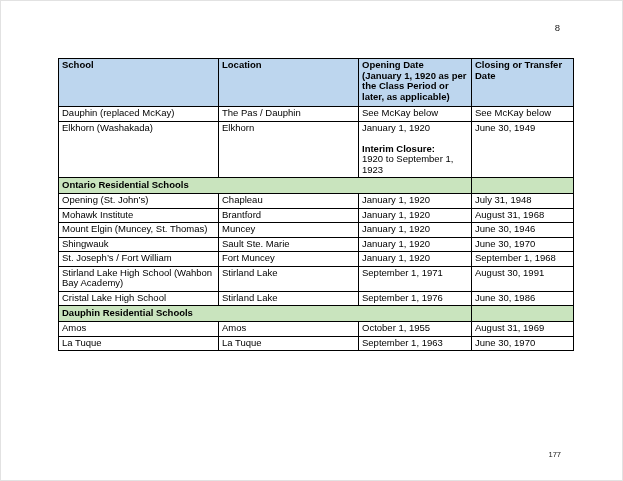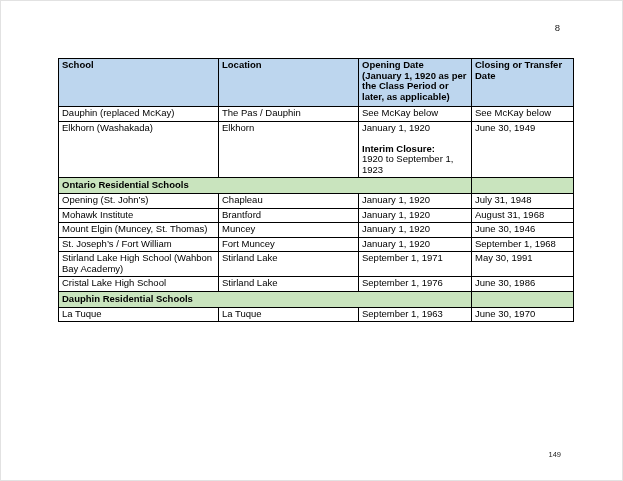--- a/index.html
+++ b/index.html
@@ -118,52 +118,68 @@
         </tr>
         <tr>
           <td>Mount Elgin (Muncey, St. Thomas)</td>
           <td>Muncey</td>
           <td>
             <div class="line">January 1, 1920</div>
           </td>
           <td>June 30, 1946</td>
         </tr>
         <tr>
+          <td>Shingwauk</td>
+          <td>Sault Ste. Marie</td>
+          <td>
+            <div class="line">January 1, 1920</div>
+          </td>
+          <td>June 30, 1970</td>
+        </tr>
+        <tr>
           <td>St. Joseph’s / Fort William</td>
           <td>Fort Muncey</td>
           <td>
             <div class="line">January 1, 1920</div>
           </td>
           <td>September 1, 1968</td>
         </tr>
         <tr>
           <td>Stirland Lake High School (Wahbon Bay Academy)</td>
           <td>Stirland Lake</td>
           <td>
             <div class="line">September 1, 1971</div>
           </td>
-          <td>May 30, 1991</td>
+          <td>August 30, 1991</td>
         </tr>
         <tr>
           <td>Cristal Lake High School</td>
           <td>Stirland Lake</td>
           <td>
             <div class="line">September 1, 1976</div>
           </td>
           <td>June 30, 1986</td>
         </tr>
         <tr>
           <td colspan="3" class="section-cell">Dauphin Residential Schools</td>
           <td class="section-cell-end"></td>
         </tr>
         <tr>
+          <td>Amos</td>
+          <td>Amos</td>
+          <td>
+            <div class="line">October 1, 1955</div>
+          </td>
+          <td>August 31, 1969</td>
+        </tr>
+        <tr>
           <td>La Tuque</td>
           <td>La Tuque</td>
           <td>
             <div class="line">September 1, 1963</div>
           </td>
           <td>June 30, 1970</td>
         </tr>
       </tbody>
   </table>
 
-  <span class="pagenum-bottom">149</span>
+  <span class="pagenum-bottom">177</span>
 </div>
 
 </body></html>

